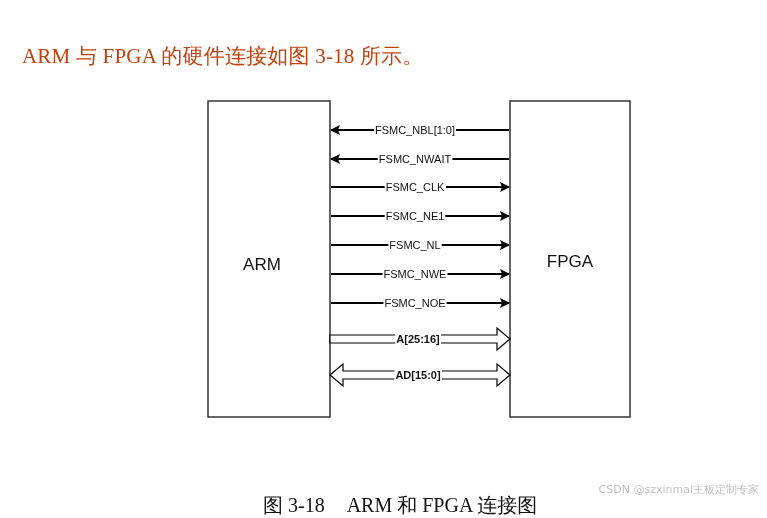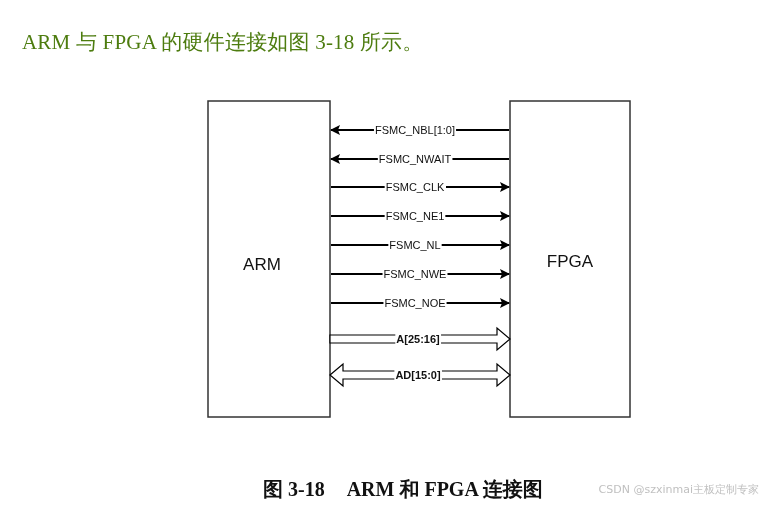--- a/index.html
+++ b/index.html
@@ -1,26 +1,26 @@
 <!DOCTYPE html>
 <html><head>
   <meta charset="utf-8">
   <style>
     html, body { margin: 0; padding: 0; background: #ffffff; }
     body { width: 767px; height: 518px; position: relative; overflow: hidden; }
     .intro {
-      position: absolute; left: 22px; top: 28px;
+      position: absolute; left: 22px; top: 42px;
       font-family: "Liberation Serif", "DejaVu Serif", serif;
-      font-size: 21px; color: #4d7c0f; white-space: nowrap; letter-spacing: 0.2px;
+      font-size: 21px; color: #c2410c; white-space: nowrap; letter-spacing: 0.2px;
     }
     svg.diagram { position: absolute; left: 0; top: 0; }
     .caption {
-      position: absolute; left: 263px; top: 476px;
+      position: absolute; left: 263px; top: 492px;
       font-family: "Liberation Serif", "DejaVu Serif", serif;
-      font-size: 20px; color: #111; white-space: nowrap; font-weight: bold;
+      font-size: 20px; color: #111; white-space: nowrap;
     }
     .caption .num { margin-right: 22px; }
     .watermark {
       position: absolute; right: 8px; top: 482px;
       font-family: "DejaVu Sans", sans-serif;
       font-size: 11px; color: #c0c0c0; white-space: nowrap;
     }
     .box-label { font-family: "Liberation Sans", sans-serif; font-size: 17px; fill: #111; }
     .sig-label { font-family: "Liberation Sans", sans-serif; font-size: 11px; fill: #111; }
     .bus-label { font-family: "Liberation Sans", sans-serif; font-size: 11px; font-weight: bold; fill: #111; }

